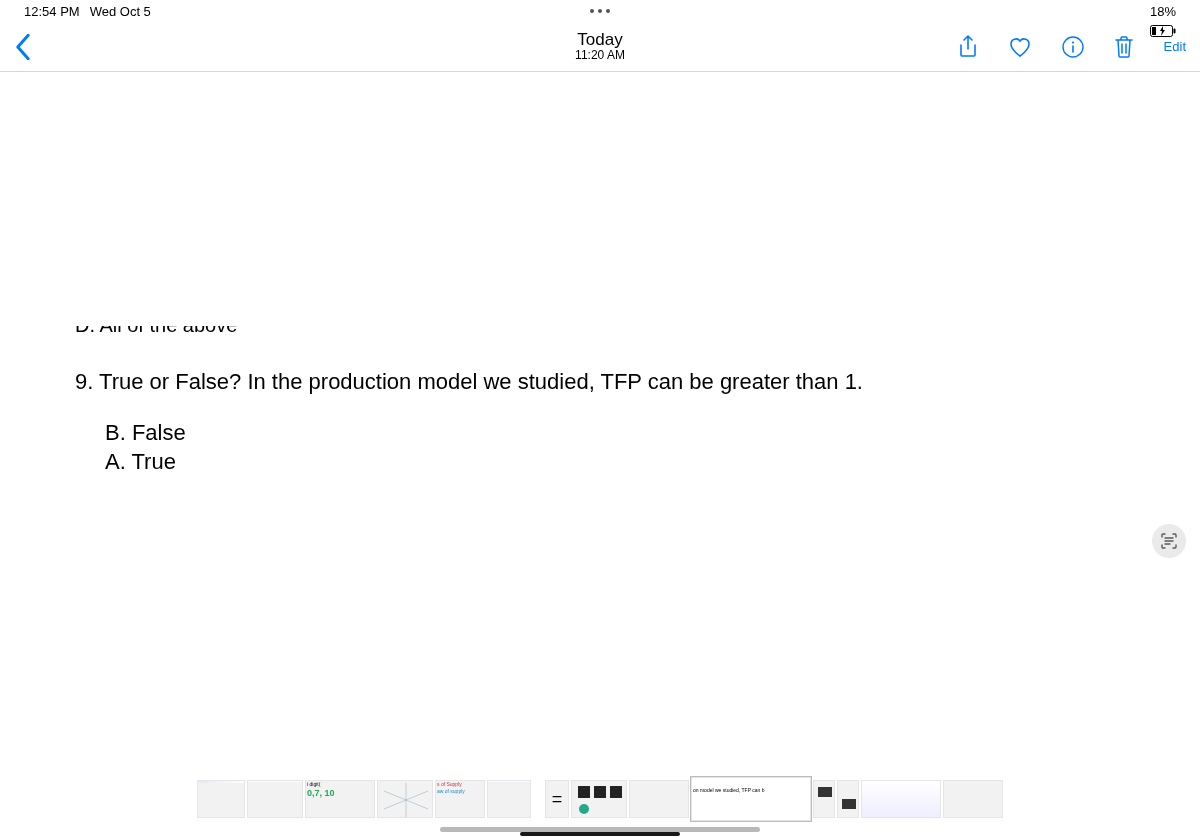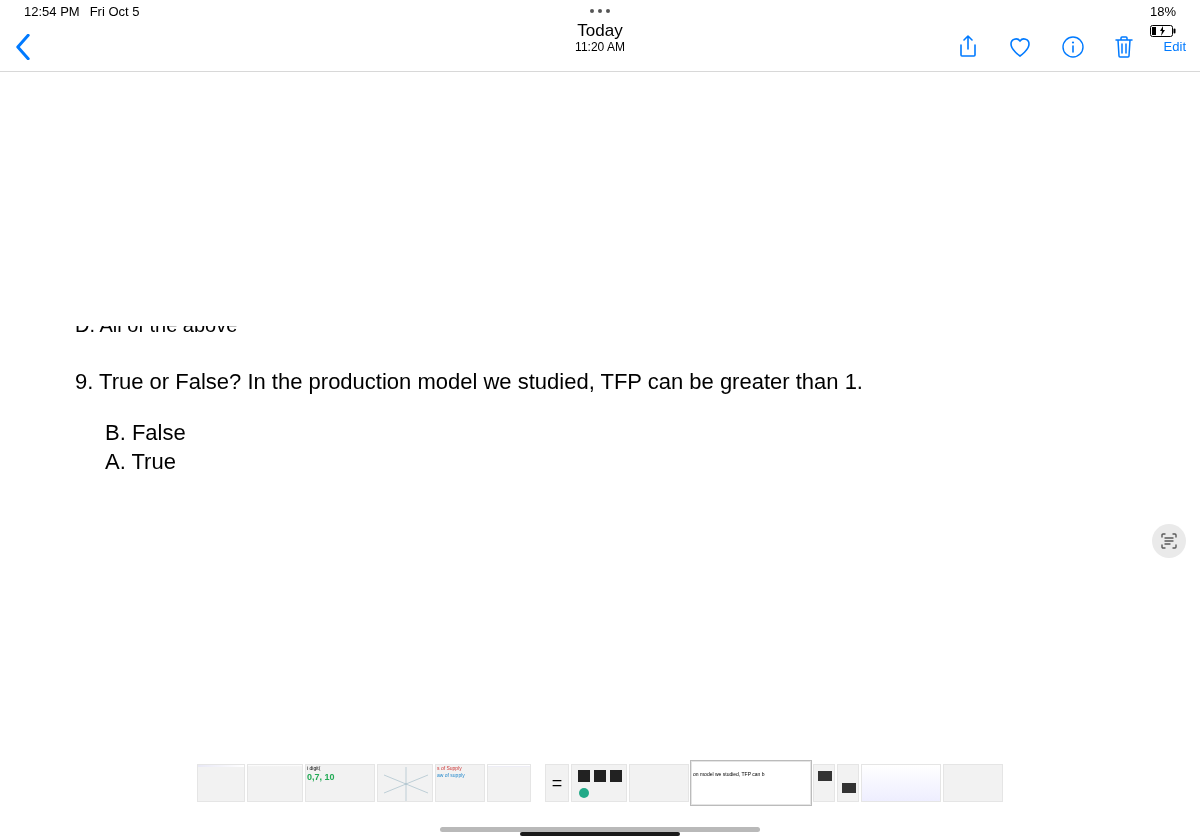--- a/index.html
+++ b/index.html
@@ -5,54 +5,54 @@
   * { margin:0; padding:0; box-sizing:border-box; }
   html,body { width:1200px; height:838px; font-family:-apple-system,"Helvetica Neue",Helvetica,Arial,sans-serif; background:#fff; color:#000; overflow:hidden; position:relative; }
   
   .status-bar { height:22px; display:flex; align-items:center; justify-content:space-between; padding:0 24px; font-size:13px; font-weight:500; }
   .status-left { display:flex; gap:10px; align-items:center; }
   .status-center { position:absolute; left:50%; transform:translateX(-50%); display:flex; gap:4px; }
   .dot { width:4px; height:4px; border-radius:50%; background:#555; }
   .status-right { display:flex; align-items:center; gap:6px;flex-direction:column; }
   .wifi-icon svg, .battery-icon svg { display:block; }
   
-  .nav-bar { height:50px; border-bottom:1px solid #d8d8d8; display:flex; padding:0 14px; position:relative; }
+  .nav-bar { height:50px; border-bottom:1px solid #d8d8d8; display:flex; align-items:center; padding:0 14px; position:relative; }
   .nav-title-wrap { position:absolute; left:50%; transform:translateX(-50%); text-align:center; line-height:1.1; }
   .nav-title { font-size:17px; font-weight:400; }
   .nav-sub { font-size:12px; color:#000; }
   .nav-actions { margin-left:auto; display:flex; align-items:center; gap:30px; }
   .icon-btn { color:#007aff; display:flex; align-items:center; justify-content:center; cursor:pointer; }
   .edit-btn { color:#007aff; font-size:13px; cursor:pointer; }
   .back-btn { color:#007aff; cursor:pointer; }
   
   .content { position:absolute; top:72px; left:0; right:0; bottom:60px; background:#fff; overflow:hidden; }
   .photo-area { position:absolute; inset:0; }
   .doc-text { position:absolute; left:75px; top:248px; font-family:Helvetica,Arial,sans-serif; }
   .doc-partial { font-size:20px; color:#000; margin-bottom:26px; position:relative; }
   .doc-partial .half { display:inline-block; overflow:hidden; line-height:1; }
   .doc-q { font-size:22px; margin-bottom:24px; }
   .doc-opts { font-size:22px; margin-left:30px; line-height:1.3; }
   
   .live-text { position:absolute; right:14px; top:452px; width:34px; height:34px; border-radius:17px; background:#eaeaea; display:flex; align-items:center; justify-content:center; color:#5a5a5a; cursor:pointer; }
   
-  .thumbs { position:absolute; bottom:30px; left:0; right:0; height:50px; display:flex; align-items:center; justify-content:center; gap:2px; }
+  .thumbs { position:absolute; bottom:14px; left:0; right:0; height:50px; display:flex; align-items:center; justify-content:center; gap:2px; }
   .thumb { height:38px; background:#f2f2f2; border:1px solid #e5e5e5; position:relative; overflow:hidden; }
   .thumb.sel { height:44px; outline:1px solid #bbb; }
   .thumb-inner { font-size:5px; color:#444; padding:1px; line-height:1; white-space:nowrap; }
   .thumb-gap { width:10px; }
   .scroll-hint { position:absolute; bottom:6px; left:50%; transform:translateX(-50%); width:320px; height:5px; border-radius:3px; background:#b9b9b9; }
   .home-indicator { position:absolute; bottom:2px; left:50%; transform:translateX(-50%); width:160px; height:4px; border-radius:2px; background:#000; opacity:.9; }
 </style>
 </head>
 <body>
 
 <div class="status-bar">
   <div class="status-left">
     <span>12:54 PM</span>
-    <span>Fri Oct 5</span>
+    <span>Wed Oct 5</span>
   </div>
   <div class="status-center">
     <span class="dot"></span>
       <span class="dot"></span>
       <span class="dot"></span>
   </div>
   <div class="status-right">
     <span class="wifi-icon">
       <svg width="16" height="12" viewBox="0 0 16 12">
           <path d="M8 10.5a1.3 1.3 0 100 2.6 1.3 1.3 0 000-2.6zm-3.3-2.6a5.5 5.5 0 016.6 0l-1.3 1.4a3.5 3.5 0 00-4 0zM1.4 4.6a11 11 0 0113.2 0L13.3 6a9 9 0 00-10.6 0z" fill="#000"></path>

